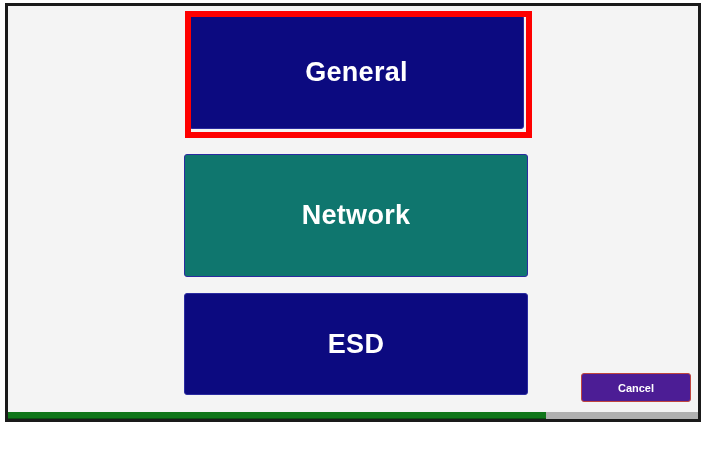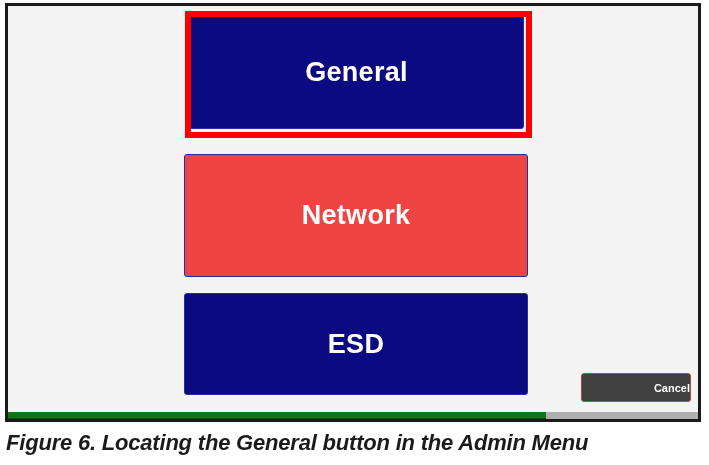--- a/index.html
+++ b/index.html
@@ -167,38 +167,37 @@
 <div id="figure">
 
   <div id="screenshot-frame">
 
     <div id="admin-menu">
 
       <div class="menu-button" id="btn-general" style="background: rgb(12, 10, 128); color: rgb(255, 255, 255);">
         <span>General</span>
       </div>
 
-      <div class="menu-button" id="btn-network" style="background: #ef4444; color: rgb(255, 255, 255);">
+      <div class="menu-button" id="btn-network" style="background: #0f766e; color: rgb(255, 255, 255);">
         <span>Network</span>
       </div>
 
       <div class="menu-button" id="btn-esd" style="background: rgb(12, 10, 128); color: rgb(255, 255, 255);">
         <span>ESD</span>
       </div>
 
-      <div id="btn-cancel" style="background: #404040; justify-content: flex-end;">
+      <div id="btn-cancel" style="background: #4c1d95;">
         <span>Cancel</span>
       </div>
 
       <div id="status-strip">
         <div id="status-progress" style="width: 78%; background: rgb(16, 118, 26);"></div>
         <div id="status-remaining" style="background: rgb(176, 176, 176);"></div>
       </div>
 
     </div>
 
     <div id="highlight-general" style="border-color: rgb(254, 0, 0);"></div>
 
   </div>
 
-  <div id="caption">Figure 6. Locating the General button in the Admin Menu</div>
 
 </div>
 
 </body></html>

